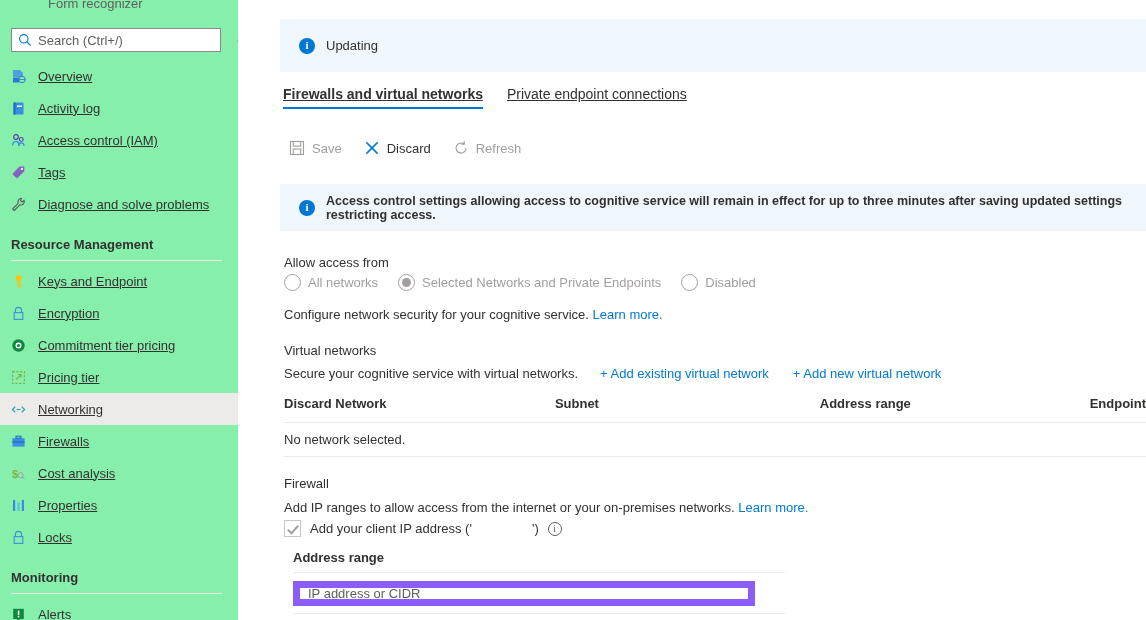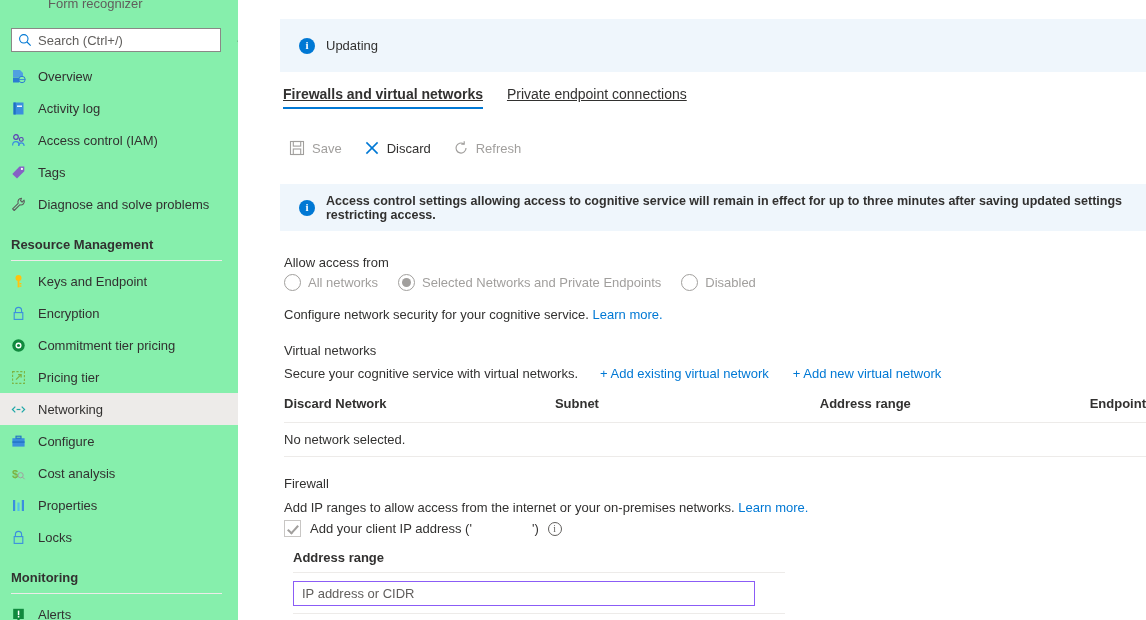--- a/index.html
+++ b/index.html
@@ -42,21 +42,21 @@
     color: #323130; font-size: 14px; cursor: pointer; background: transparent;
     border: 0; padding: 0; line-height: 1;
   }
 
   #nav-scroll {
     position: absolute; left: 0; top: 60px; width: 238px; height: 560px;
     overflow: hidden;
   }
   .nav-item {
     position: relative; height: 32px; display: flex; align-items: center;
-    padding-left: 10px; cursor: pointer; white-space: nowrap;
+    padding-left: 10px; cursor: pointer; white-space: nowrap; text-decoration: underline;
   }
   .nav-item.selected { background: #edebe9; }
   .nav-ico {
     flex: none; width: 16px; height: 16px; margin-right: 12px;
     display: flex; align-items: center; justify-content: center;
   }
   .nav-label { font-size: 13px; color: #323130; }
   .nav-group {
     height: 34px; display: flex; align-items: flex-end;
     padding: 0 0 2px 11px; font-size: 13px; font-weight: bold; color: #323130;
@@ -161,21 +161,21 @@
     border: 1px solid #605e5c; color: #605e5c; margin-left: 9px;
     font-size: 10px; font-family: "Liberation Serif", serif;
     display: flex; align-items: center; justify-content: center; line-height: 1;
   }
 
   #addr-block { position: absolute; left: 293px; top: 550px; width: 492px; }
   #addr-head { height: 22px; font-size: 13px; font-weight: bold; color: #323130; }
   #addr-rule-top { height: 1px; background: #edebe9; }
   #addr-input-row { height: 40px; display: flex; align-items: center; }
   #addr-input {
-    width: 462px; height: 25px; border: 1px solid #8b5cf6; background: #fff;
+    width: 462px; height: 25px; border: 7px solid #8b5cf6; background: #fff;
     padding: 0 8px; outline: 0;
     font-family: "Liberation Sans", sans-serif; font-size: 13px; color: #323130;
   }
   #addr-input::placeholder { color: #605e5c; opacity: 1; }
   #addr-rule-bot { height: 1px; background: #edebe9; }
 </style>
 </head>
 <body>
 
 <div id="root">
@@ -308,21 +308,21 @@
       </div>
 
       <div class="nav-item">
         <span class="nav-ico">
           <svg width="15" height="15" viewBox="0 0 15 15">
             <rect x="1.4" y="4.2" width="12.2" height="8.4" fill="#3b8ede"></rect>
             <rect x="5" y="2.2" width="5" height="2" fill="none" stroke="#1f6fc4" stroke-width="1.1"></rect>
             <rect x="1.4" y="7.4" width="12.2" height="1.3" fill="#1f6fc4"></rect>
           </svg>
         </span>
-        <span class="nav-label">Configure</span>
+        <span class="nav-label">Firewalls</span>
       </div>
 
       <div class="nav-item">
         <span class="nav-ico">
           <svg width="15" height="15" viewBox="0 0 15 15">
             <text x="1" y="11.5" font-family="Liberation Sans, sans-serif" font-size="11" font-weight="bold" fill="#7cb342">$</text>
             <circle cx="9.6" cy="9.2" r="2.6" fill="none" stroke="#a0a0a0" stroke-width="1"></circle>
             <line x1="11.5" y1="11.1" x2="13.6" y2="13.2" stroke="#a0a0a0" stroke-width="1"></line>
           </svg>
         </span>

